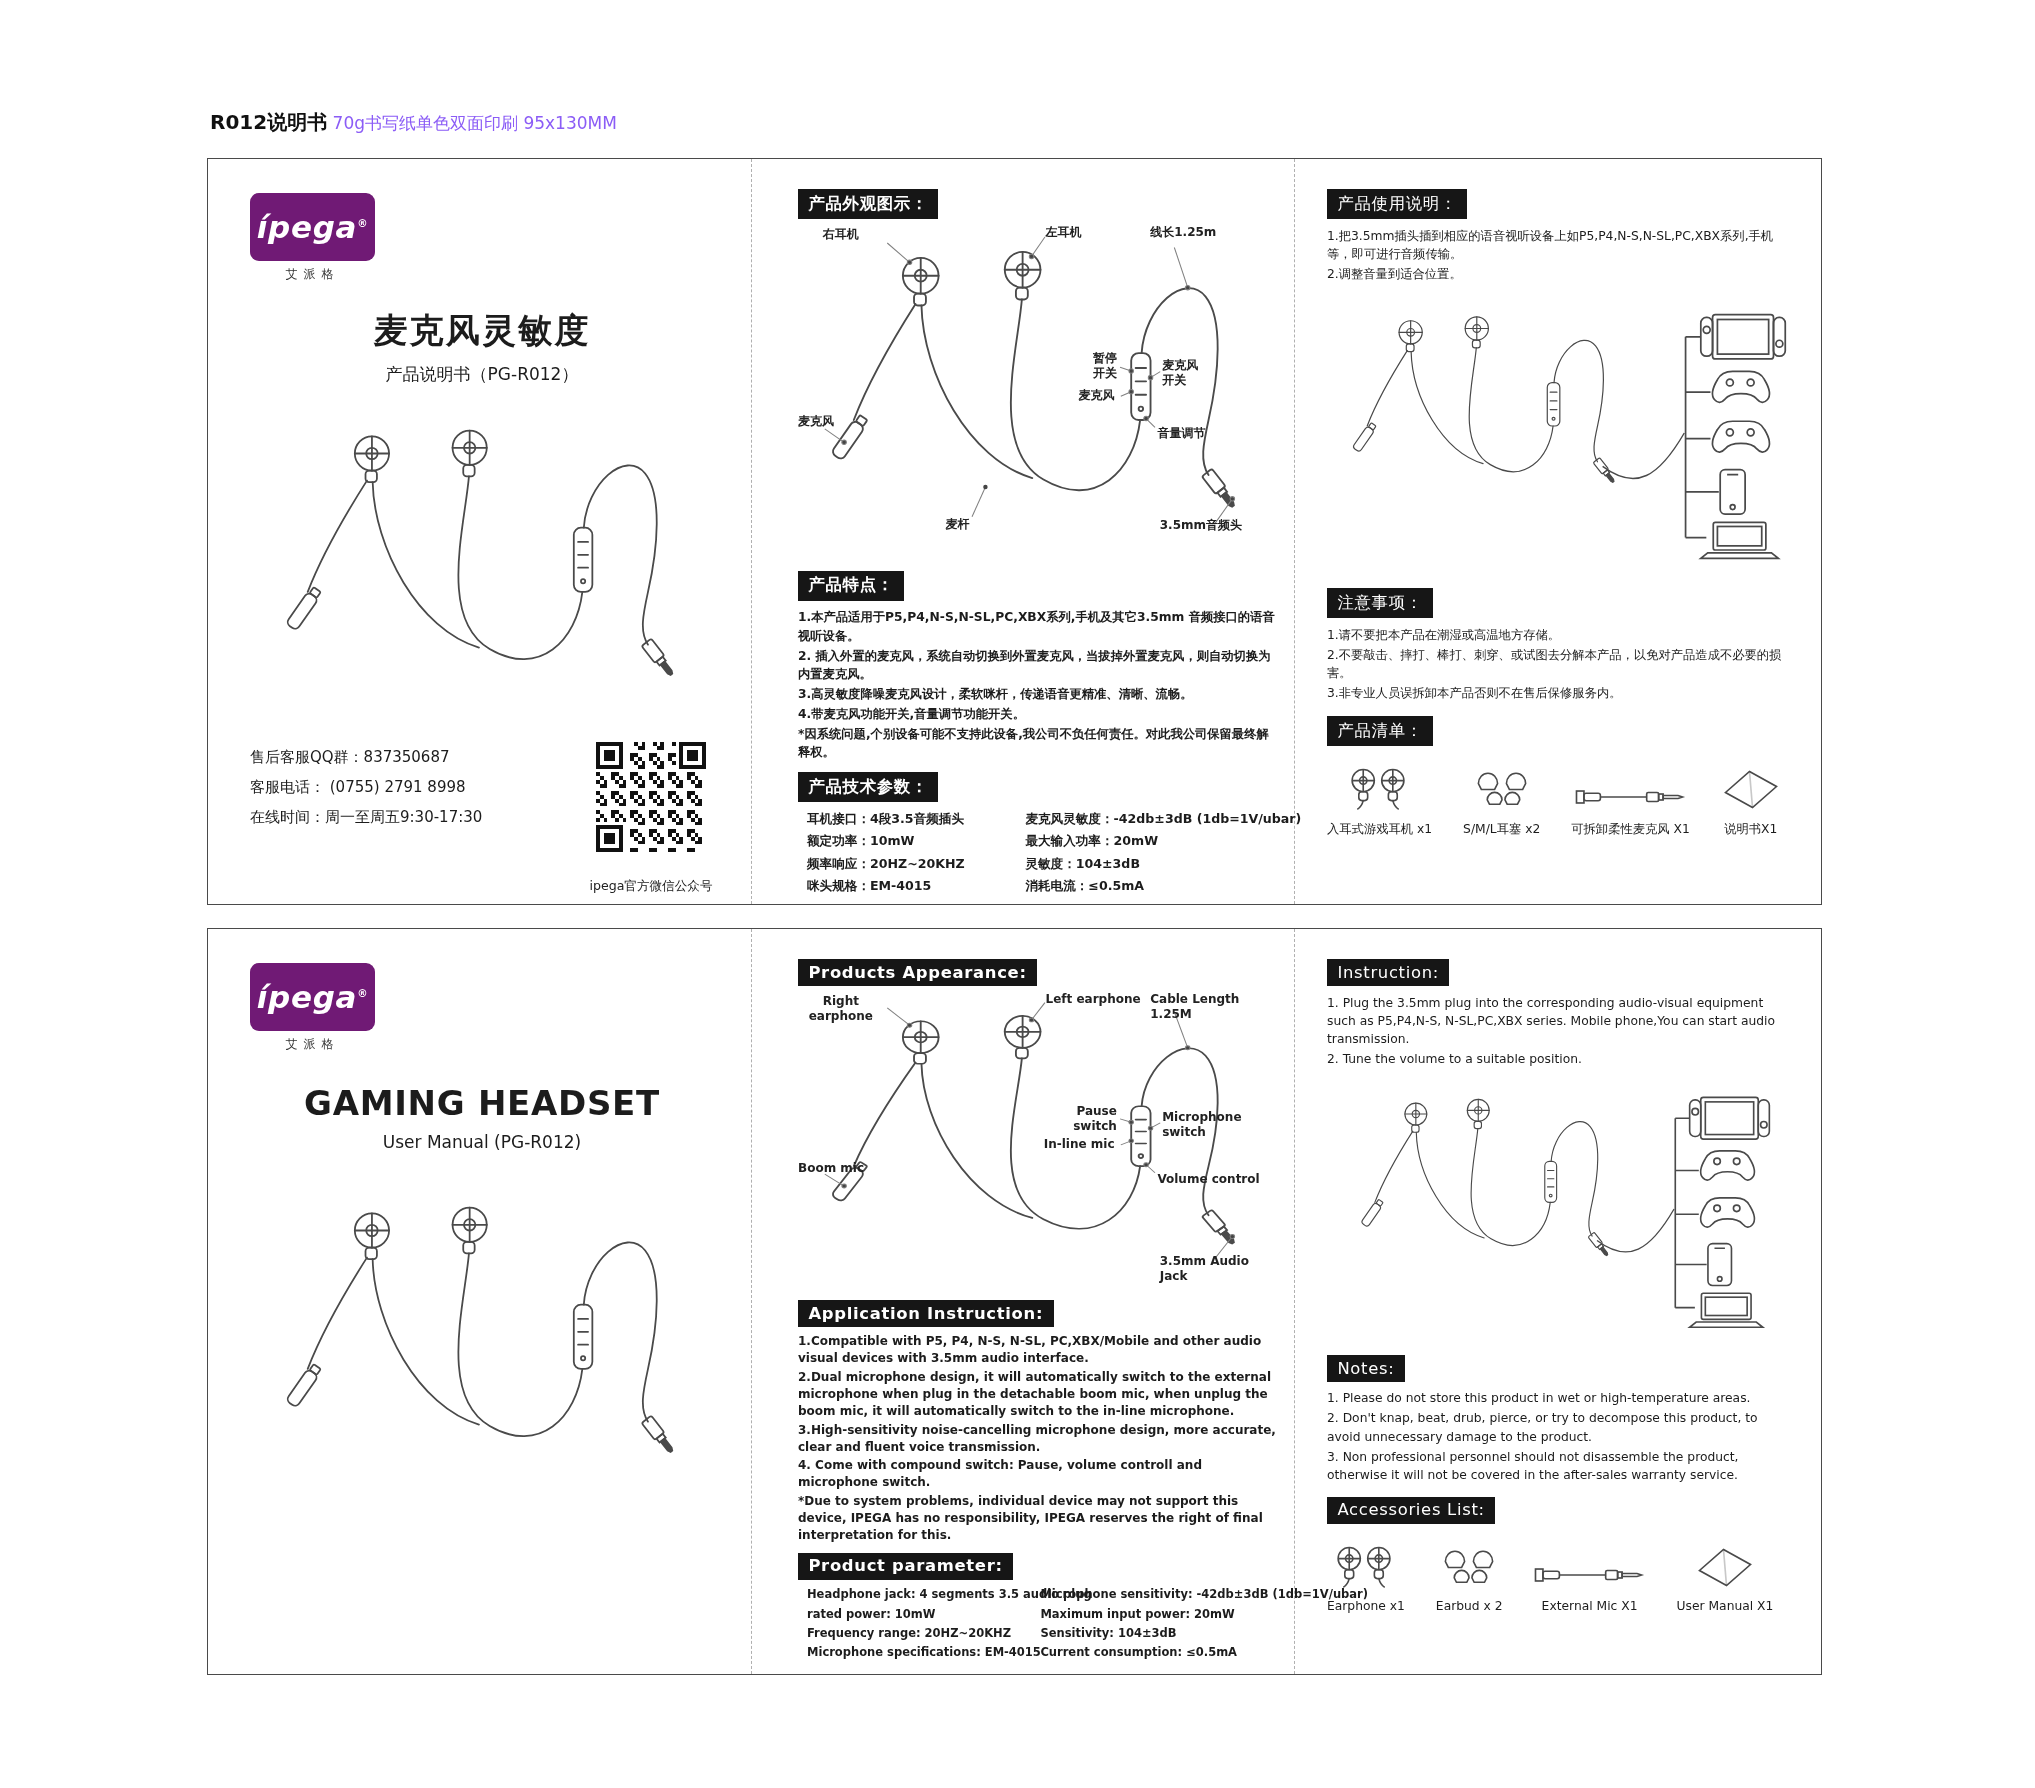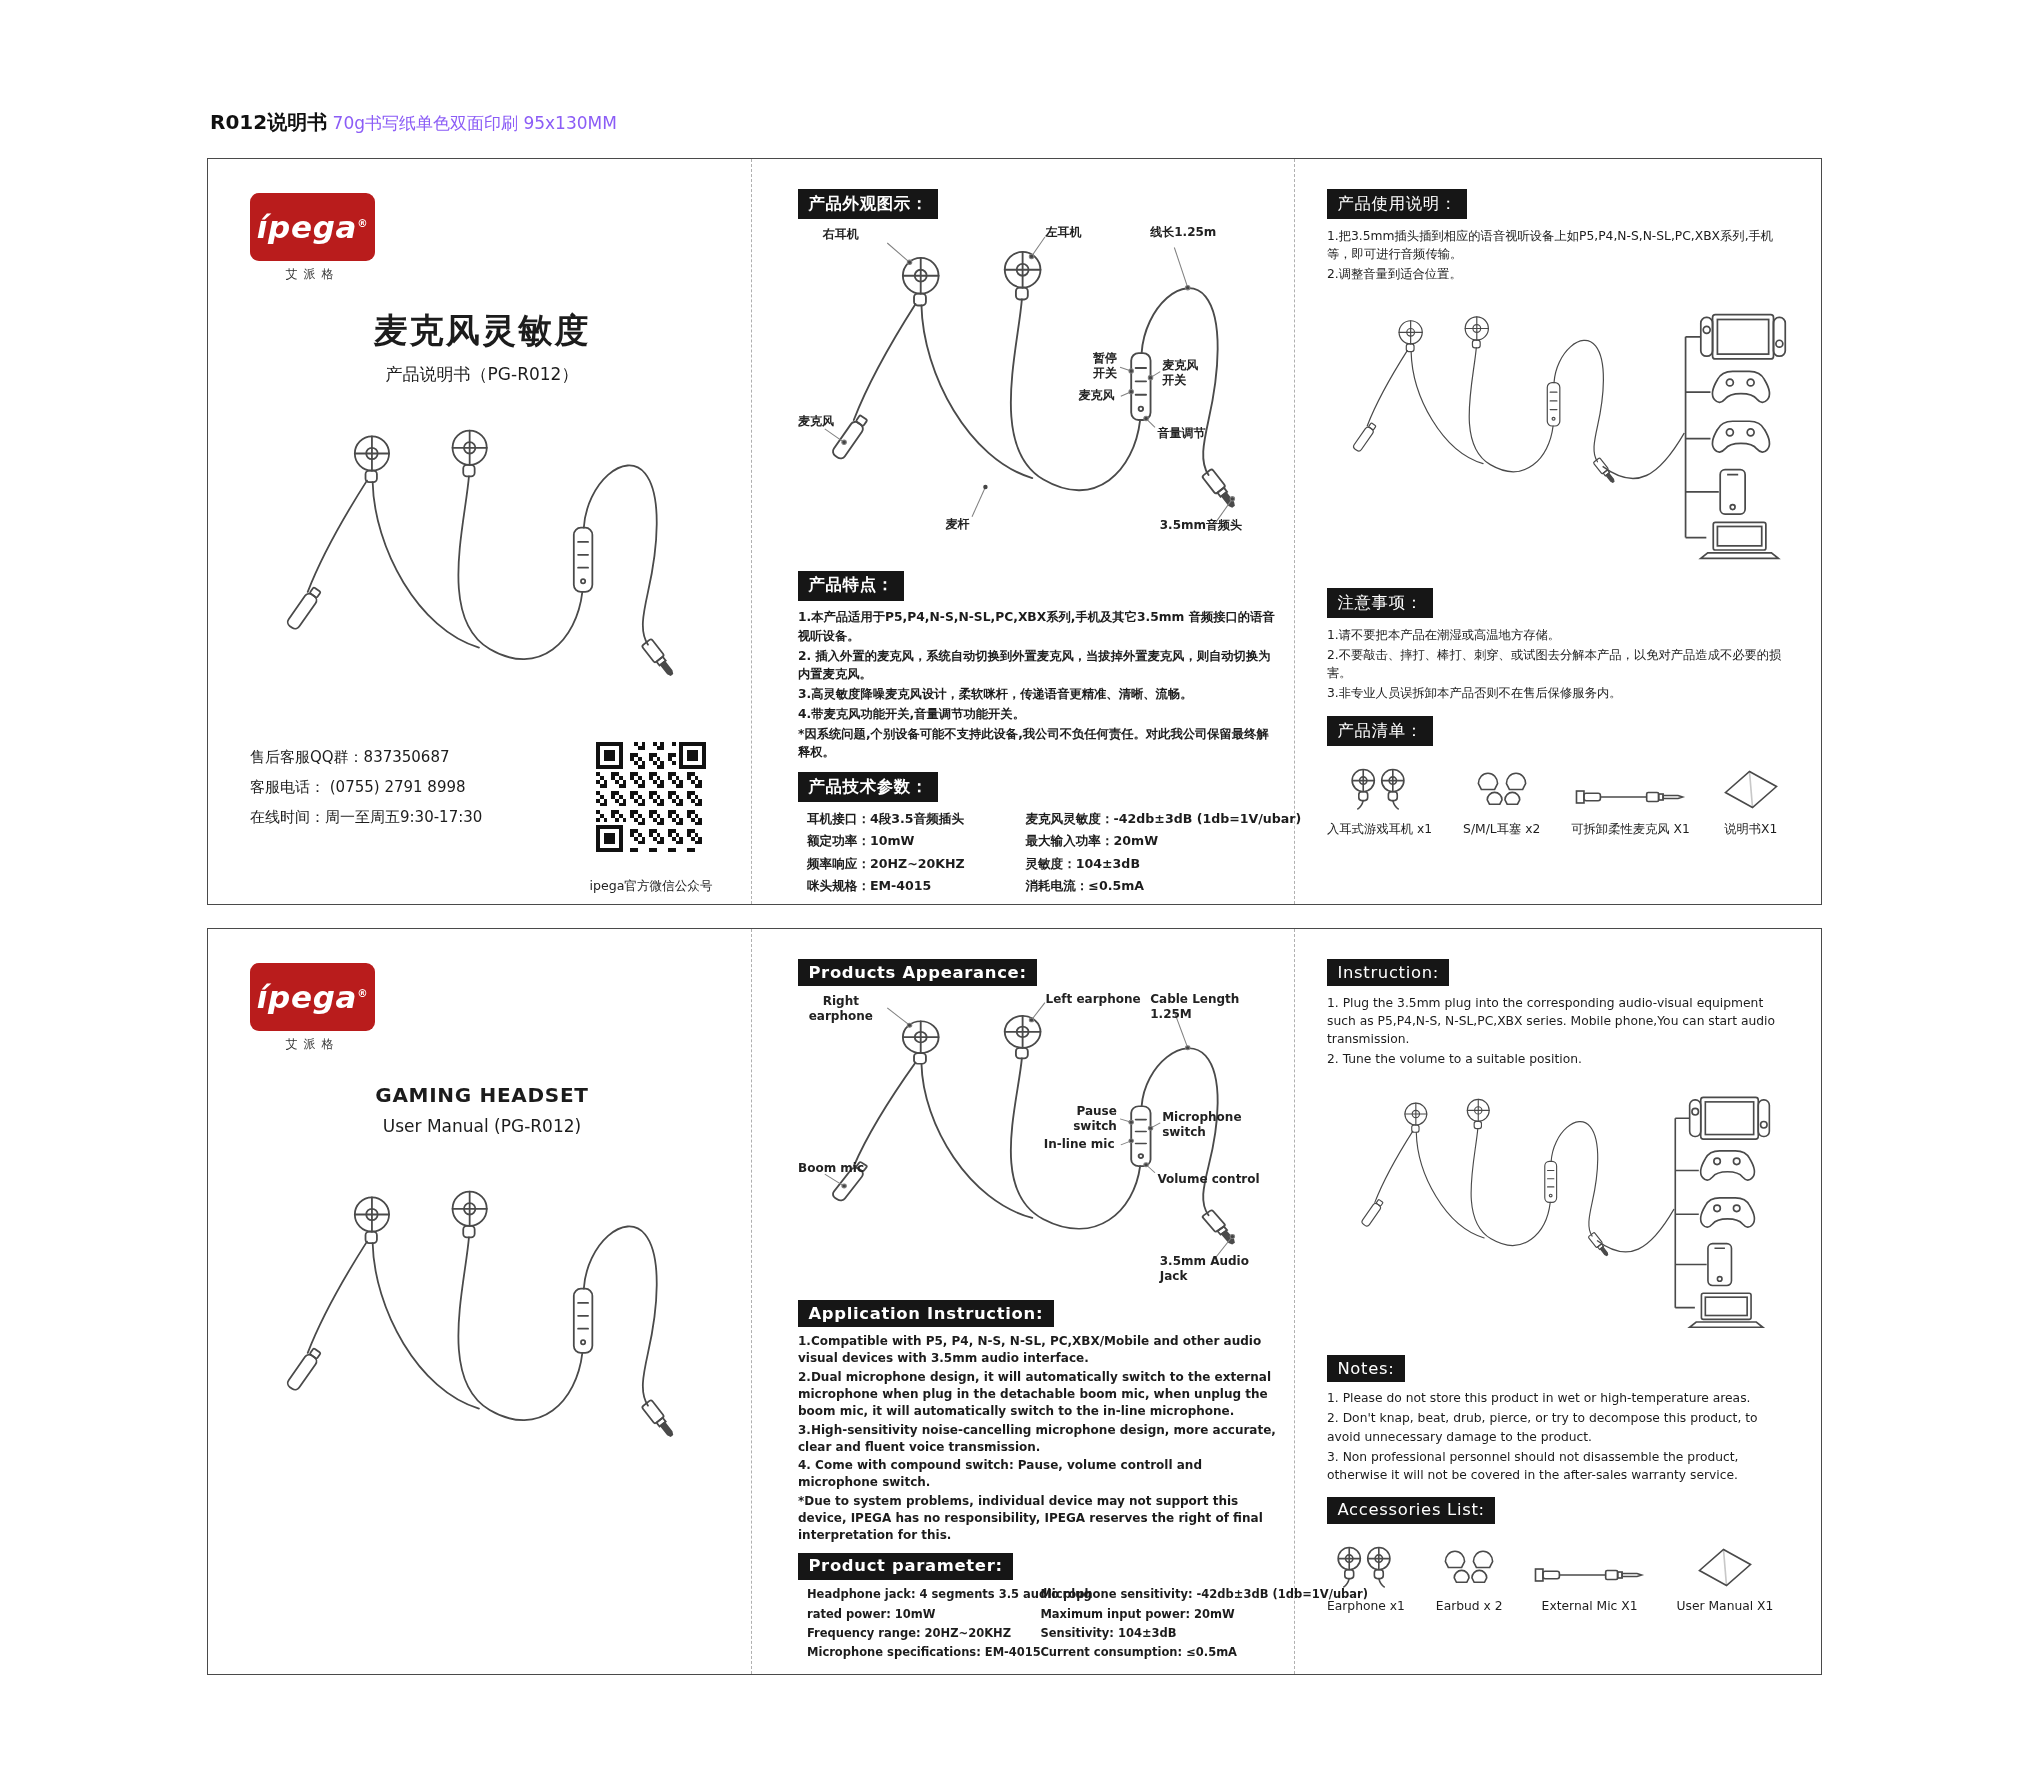--- a/index.html
+++ b/index.html
@@ -9,28 +9,28 @@
          background:#fff;overflow:hidden;}
   #panel-cn{top:158px;} #panel-en{top:928px;}
   .divider{position:absolute;top:0;bottom:0;border-left:1.5px dashed #b0b0b0;}
   .col{position:absolute;top:0;bottom:0;box-sizing:border-box;}
   .col1{left:0;width:543px;padding:34px 37px 0 42px;}
   .col2{left:557px;width:543px;padding:30px 30px 0 33px;font-weight:bold;}
   .col3{left:1086px;width:527px;padding:30px 27px 0 33px;}
   #page-header{position:absolute;left:210px;top:109px;font-size:20px;color:#111;}
   #page-header .hb{font-weight:bold;}
   #page-header .hr{font-size:17px;color:#8b5cf6;text-align:right;}
-  .logo{width:125px;height:68px;background:#b91c1c;border-radius:9px;display:flex;
+  .logo{width:125px;height:68px;background:#701a75;border-radius:9px;display:flex;
         align-items:center;justify-content:center;}
   .logo-word{color:#fff;font-size:31px;font-weight:bold;font-style:italic;letter-spacing:0.7px;}
   .logo-word sup{font-size:10.4px;font-style:normal;}
   .logo-sub{width:125px;text-align:center;font-size:12px;letter-spacing:6px;color:#333;margin-top:4.5px;}
   .center{text-align:center;}
   .cn-title{font-size:34px;font-weight:bold;letter-spacing:2.2px;margin-top:25px;}
-  .en-title{font-size:20px;font-weight:bold;letter-spacing:0.7px;margin-top:30px;}
+  .en-title{font-size:34px;font-weight:bold;letter-spacing:0.7px;margin-top:30px;}
   .subtitle{font-size:17px;margin-top:9px;}
   .seclabel{display:inline-block;background:#161616;color:#fff;font-size:16.4px;
             padding:3.7px 10.4px 4.5px;letter-spacing:0.7px;white-space:nowrap;}
   .btext{font-size:12.3px;line-height:1.5;color:#1c1c1c;}
   .btext div{margin-bottom:1.5px;}
   .specgrid{display:grid;column-gap:10.4px;row-gap:5.2px;font-size:12.6px;}
   .specgrid div{white-space:nowrap;margin-left:9px;}
   .grid-cn{grid-template-columns:208px 1fr;}
   .grid-en{grid-template-columns:223px 1fr;font-size:11.5px;}
   .diagram{position:relative;}

